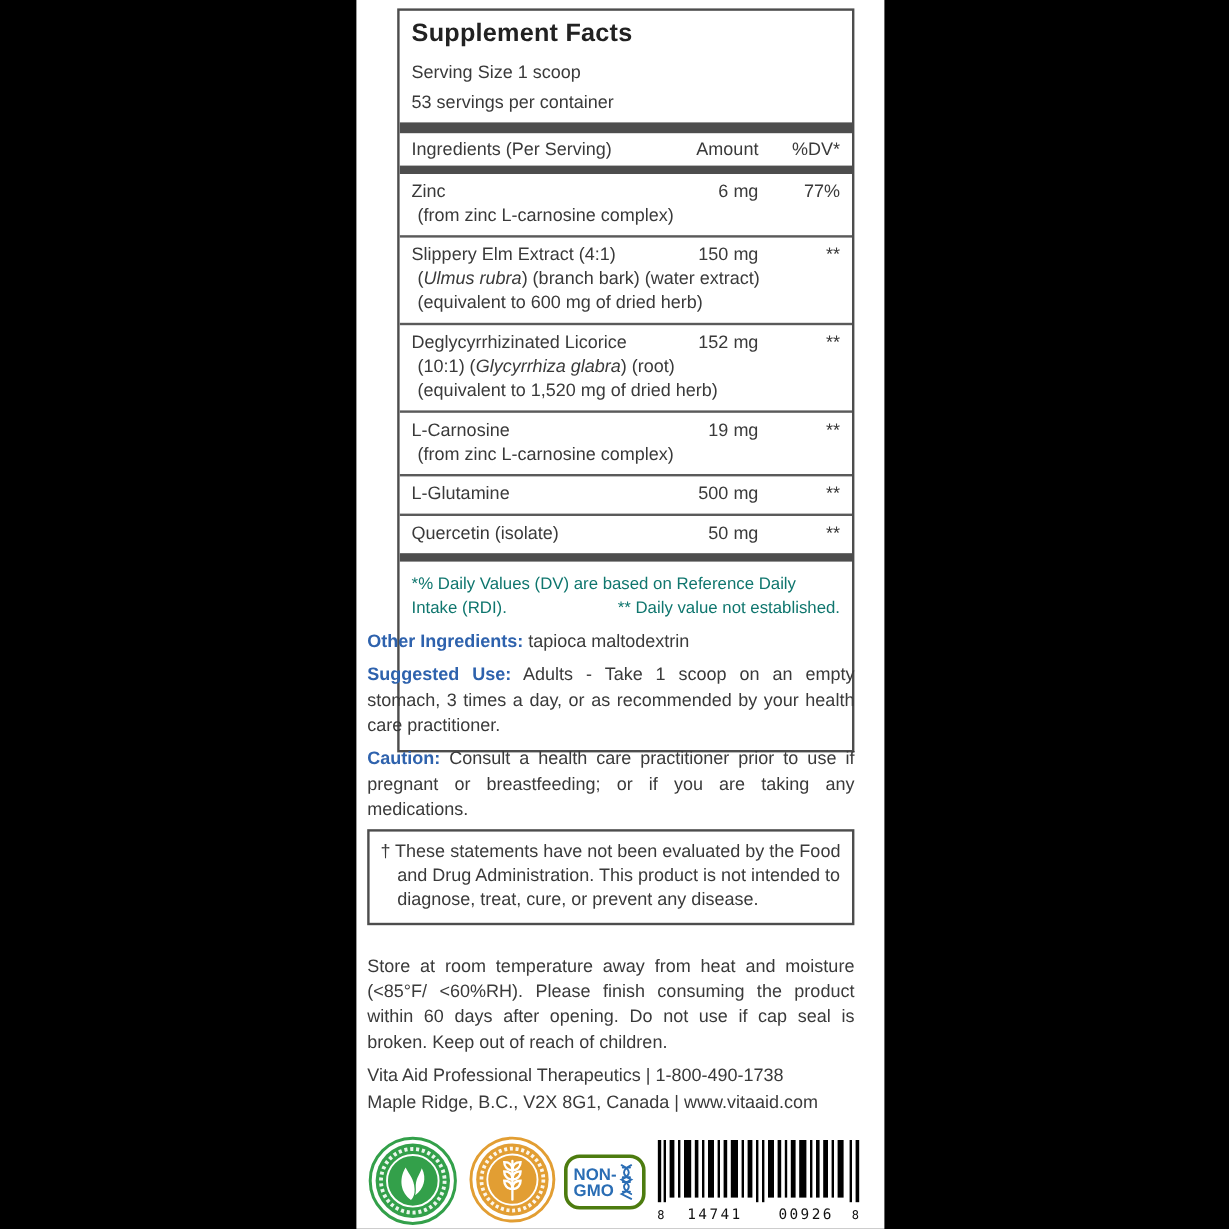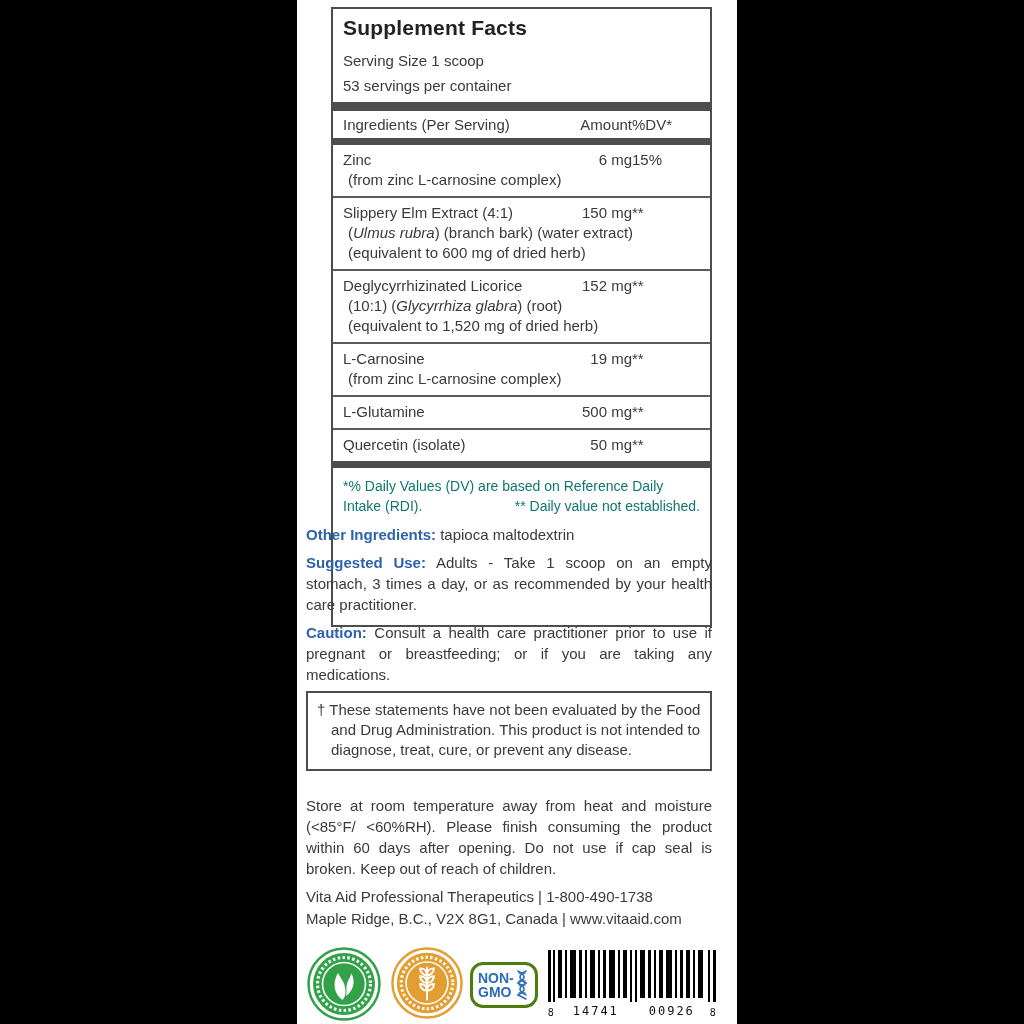--- a/index.html
+++ b/index.html
@@ -13,21 +13,21 @@
   .sec{position:absolute;left:9px;right:25px;}
   
   .sf-box{top:7px;height:620px;border:2px solid #4d4d4d;box-sizing:border-box;overflow:hidden;background:#fff;margin-left:25px;}
   .sf-title{font-size:21px;font-weight:700;color:#222;padding:7px 10px 2px 10px;letter-spacing:.2px;}
   .sf-serving{font-size:15px;line-height:25px;padding:6px 10px 4px 10px;color:#3a3a3a;}
   .thickbar{height:9px;background:#4d4d4d;}
   .thinbar{height:7px;background:#4d4d4d;}
   .sf-grid{display:grid;grid-template-columns:1fr 92px 68px;align-items:baseline;padding:4px 10px;}
   .sf-header{font-size:15px;color:#3a3a3a;padding:5px 10px;}
   .col-amt{text-align:right;white-space:nowrap;}
-  .col-dv{white-space:nowrap;}
+  .col-dv{text-align:right;white-space:nowrap;}
   .sf-row{border-top:2px solid #5a5a5a;font-size:15px;line-height:20px;color:#3a3a3a;padding:5px 10px 6px 10px;}
   .sf-row.first{border-top:none;}
   .row-main{display:grid;grid-template-columns:1fr 92px 68px;align-items:baseline;}
   .row-sub{padding-left:5px;}
   .it{font-style:italic;}
   .sf-footnote{font-size:14px;line-height:20px;color:#0f766e;padding:8px 10px;}
   .fn-l2{display:flex;justify-content:space-between;gap:40px;}
   
   .para{font-size:15px;line-height:21px;color:#3a3a3a;text-align:justify;}
   .lead{color:#2e62ad;font-weight:700;margin-top:25px;}
@@ -68,21 +68,21 @@
       <span>Ingredients (Per Serving)</span>
       <span class="col-amt">Amount</span>
       <span class="col-dv">%DV*</span>
     </div>
     <div class="thinbar"></div>
 
     <div class="sf-row first">
       <div class="row-main">
         <span>Zinc</span>
         <span class="col-amt">6 mg</span>
-        <span class="col-dv">15%</span>
+        <span class="col-dv">77%</span>
       </div>
       <div class="row-sub">(from zinc L-carnosine complex)</div>
     </div>
 
     <div class="sf-row">
       <div class="row-main">
         <span>Slippery Elm Extract (4:1)</span>
         <span class="col-amt">150 mg</span>
         <span class="col-dv">**</span>
       </div>

